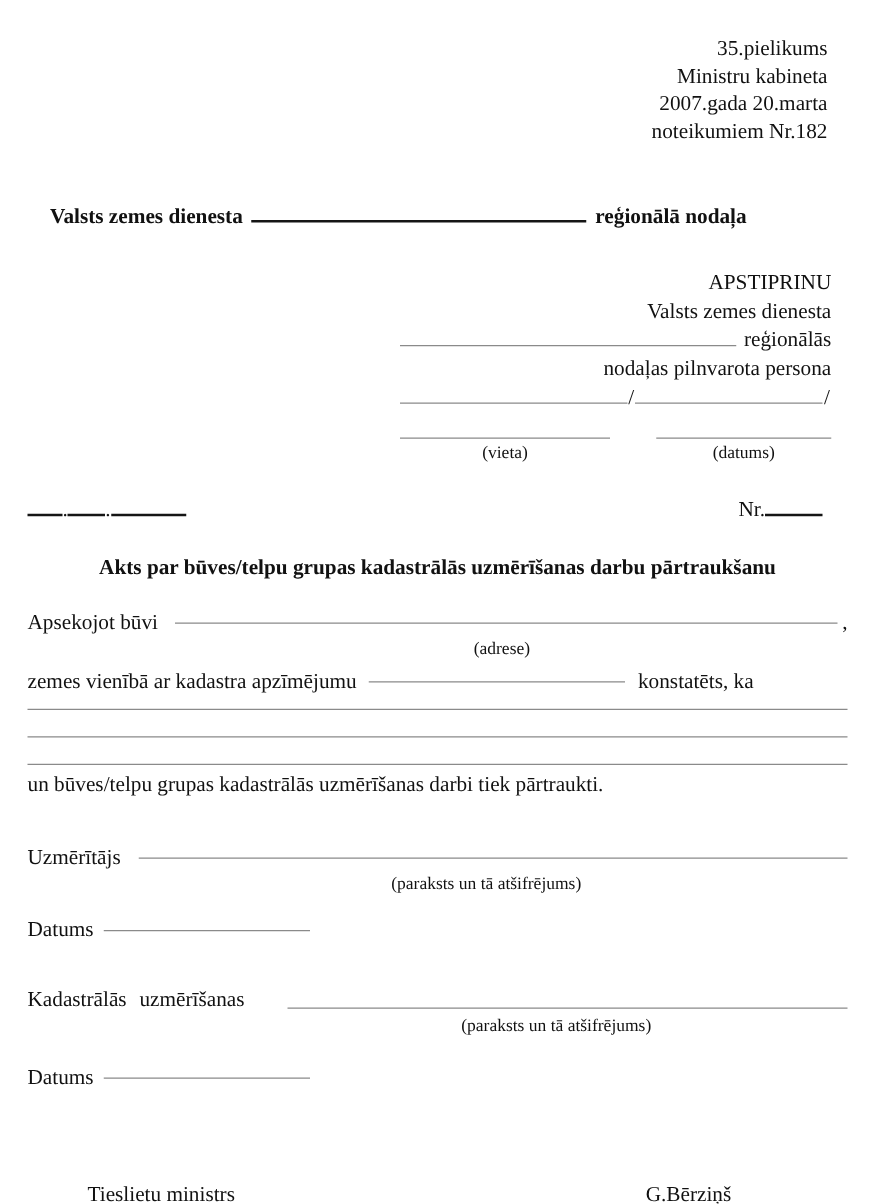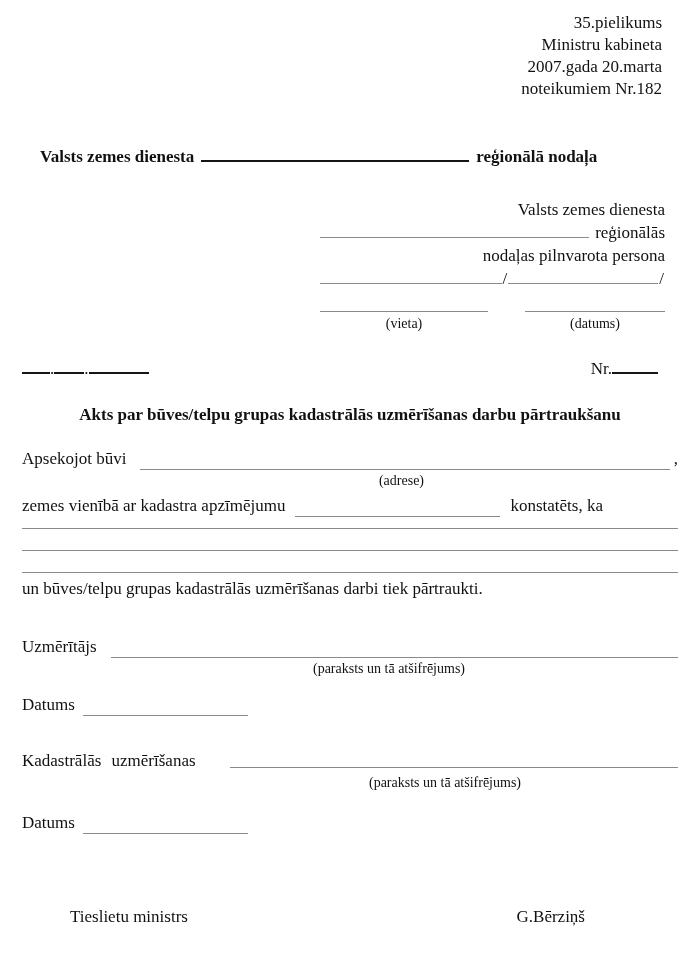--- a/index.html
+++ b/index.html
@@ -20,21 +20,21 @@
   .b { font-weight: bold; }
   .small-label { font-size: 14px; line-height: 17px; }
 
   
   .blank { display: inline-block; border-bottom: 1px solid #8a8a8a; height: 12px; }
   .black-blank { border-bottom: 2px solid #151515; }
   .dblank { display: inline-block; border-bottom: 2px solid #151515; height: 10px; }
   .flex-blank { flex: 1 1 auto; }
 
   
-  .ref-block { padding-top: 12px; margin-right: 16px; text-align: right; }
+  .ref-block { padding-top: 28px; margin-right: 16px; text-align: right; }
 
   
   .org-row { display: flex; align-items: baseline; margin-top: 46px; margin-left: 18px; margin-right: 8px; }
   .org-blank { width: 268px; margin: 0 7px; }
 
   
   .approval { width: 345px; margin-left: auto; margin-right: 13px; margin-top: 30px; line-height: 23px; text-align: right; }
   .appr-flex { display: flex; align-items: baseline; }
   .appr-flex .blank { margin-right: 6px; }
   .slash { padding: 0 1px; }
@@ -50,21 +50,21 @@
   
   .meta-row { display: flex; justify-content: space-between; align-items: baseline; margin-top: 26px; }
   .date-blanks { display: inline-flex; align-items: baseline; }
   .w28 { width: 28px; } .w30 { width: 30px; } .w60 { width: 60px; } .w46 { width: 46px; }
   .nr-group { margin-right: 20px; display: inline-flex; align-items: baseline; }
 
   
   .title { margin-top: 24px; text-align: center; font-weight: bold; }
 
   
-  .row { display: flex; align-items: flex-end; }
+  .row { display: flex; align-items: flex-start; }
   .survey-row { margin-top: 22px; }
   .survey-row .flex-blank { margin-left: 14px; margin-right: 4px; }
   .adrese { margin-left: 135px; margin-right: 32px; text-align: center; margin-top: 2px; }
   .cadastre-row { margin-top: 6px; }
   .cadastre-row .blank { flex: 1 1 auto; margin: 0 10px; max-width: 205px; }
 
   .rule { height: 0; border-bottom: 1px solid #8a8a8a; margin-top: 21px; }
   .rule.first { margin-top: 11px; }
 
   .conclusion { margin-top: 5px; }
@@ -97,20 +97,21 @@
     <div>noteikumiem Nr.182</div>
   </div>
 
   <div class="org-row b">
     <span>Valsts zemes dienesta</span>
     <span class="blank black-blank org-blank"></span>
     <span>reģionālā nodaļa</span>
   </div>
 
   <div class="approval">
+    <div>APSTIPRINU</div>
     <div>Valsts zemes dienesta</div>
     <div class="appr-flex">
       <span class="blank flex-blank"></span>
       <span>reģionālās</span>
     </div>
     <div>nodaļas pilnvarota persona</div>
     <div class="sig-slash-row">
       <span class="blank flex-blank"></span>
         <span class="slash">/</span>
         <span class="blank second"></span>

